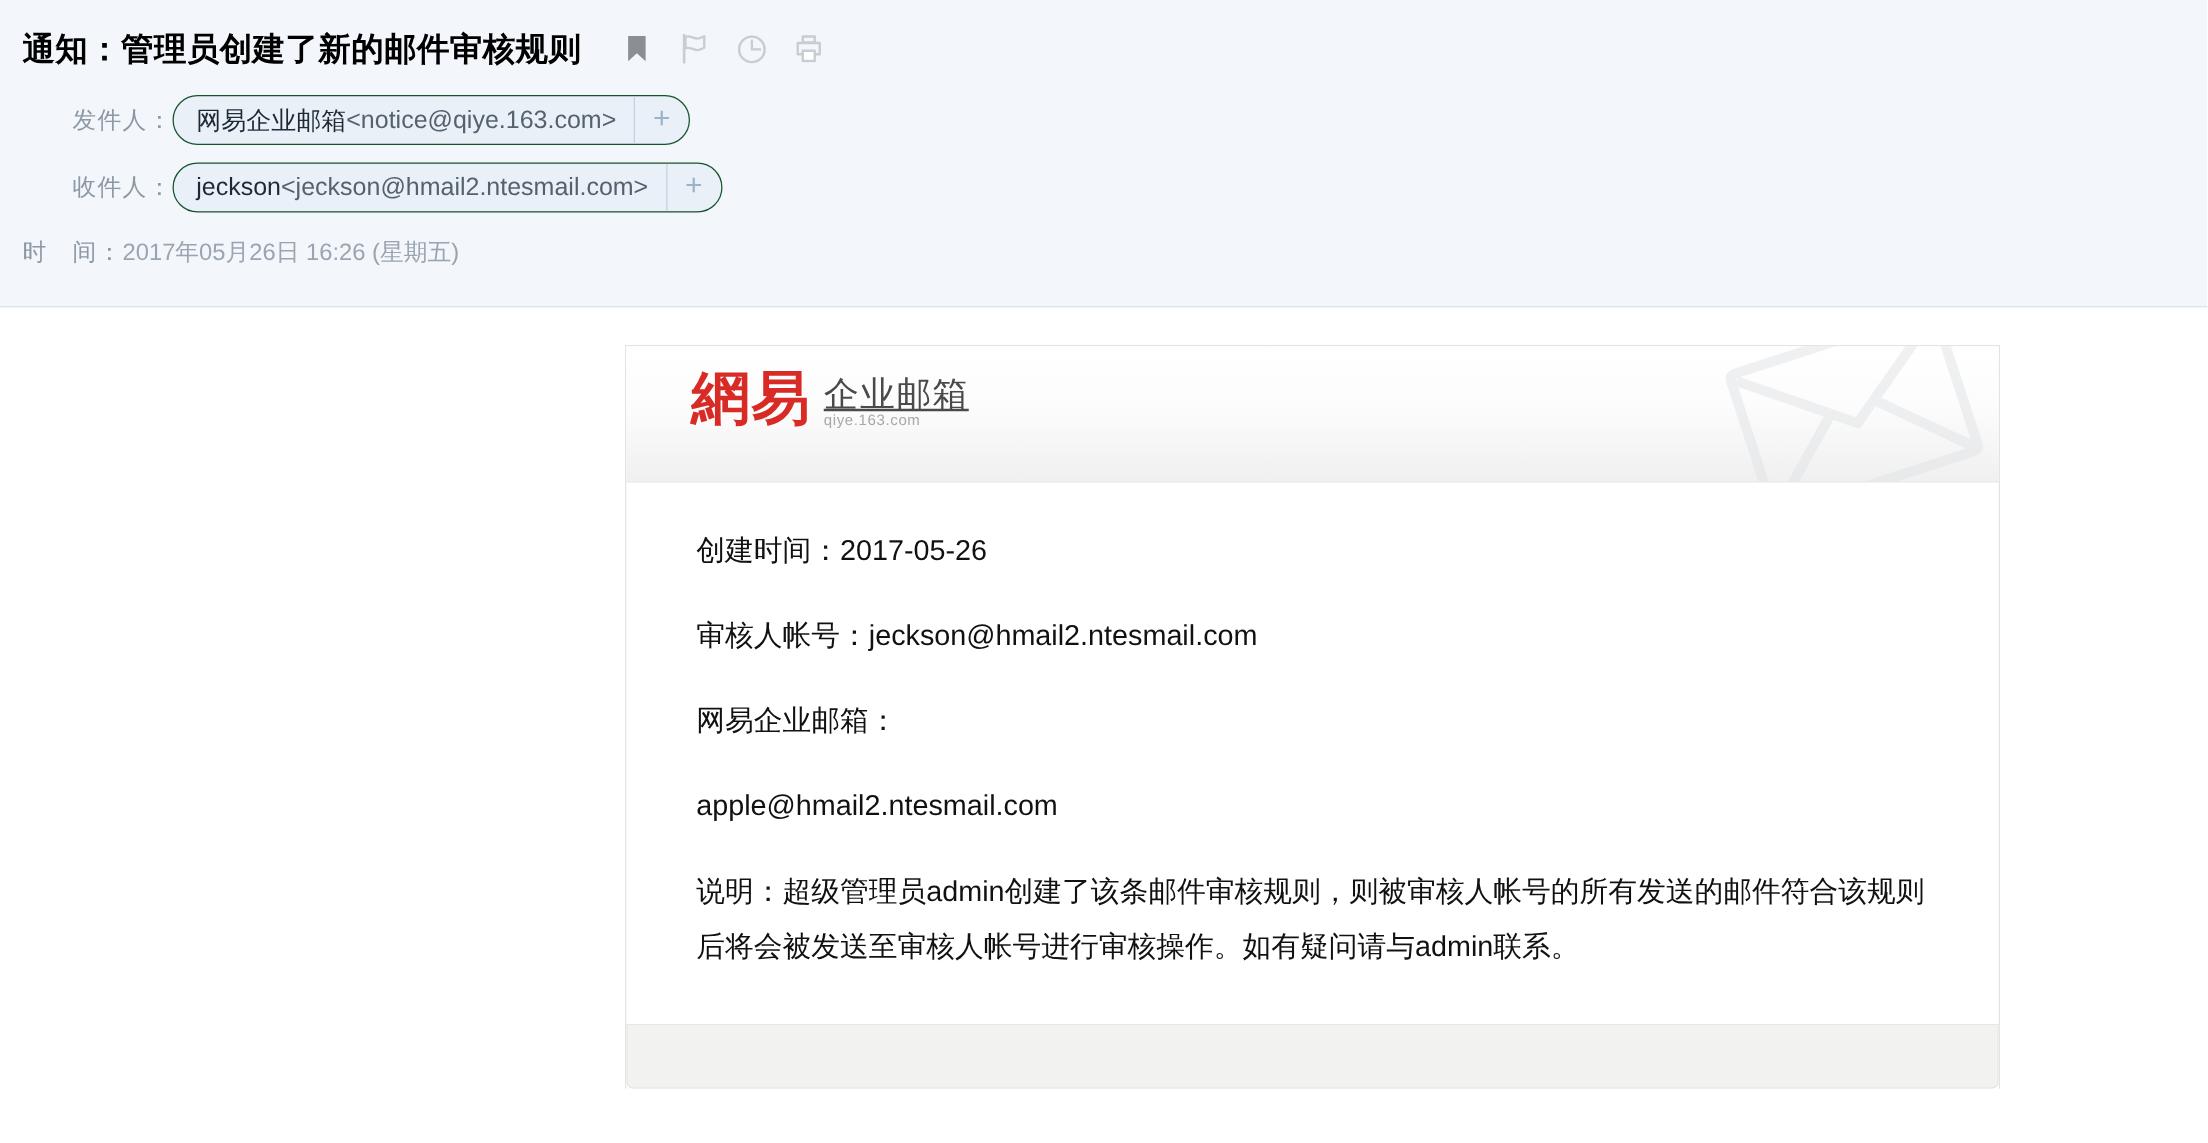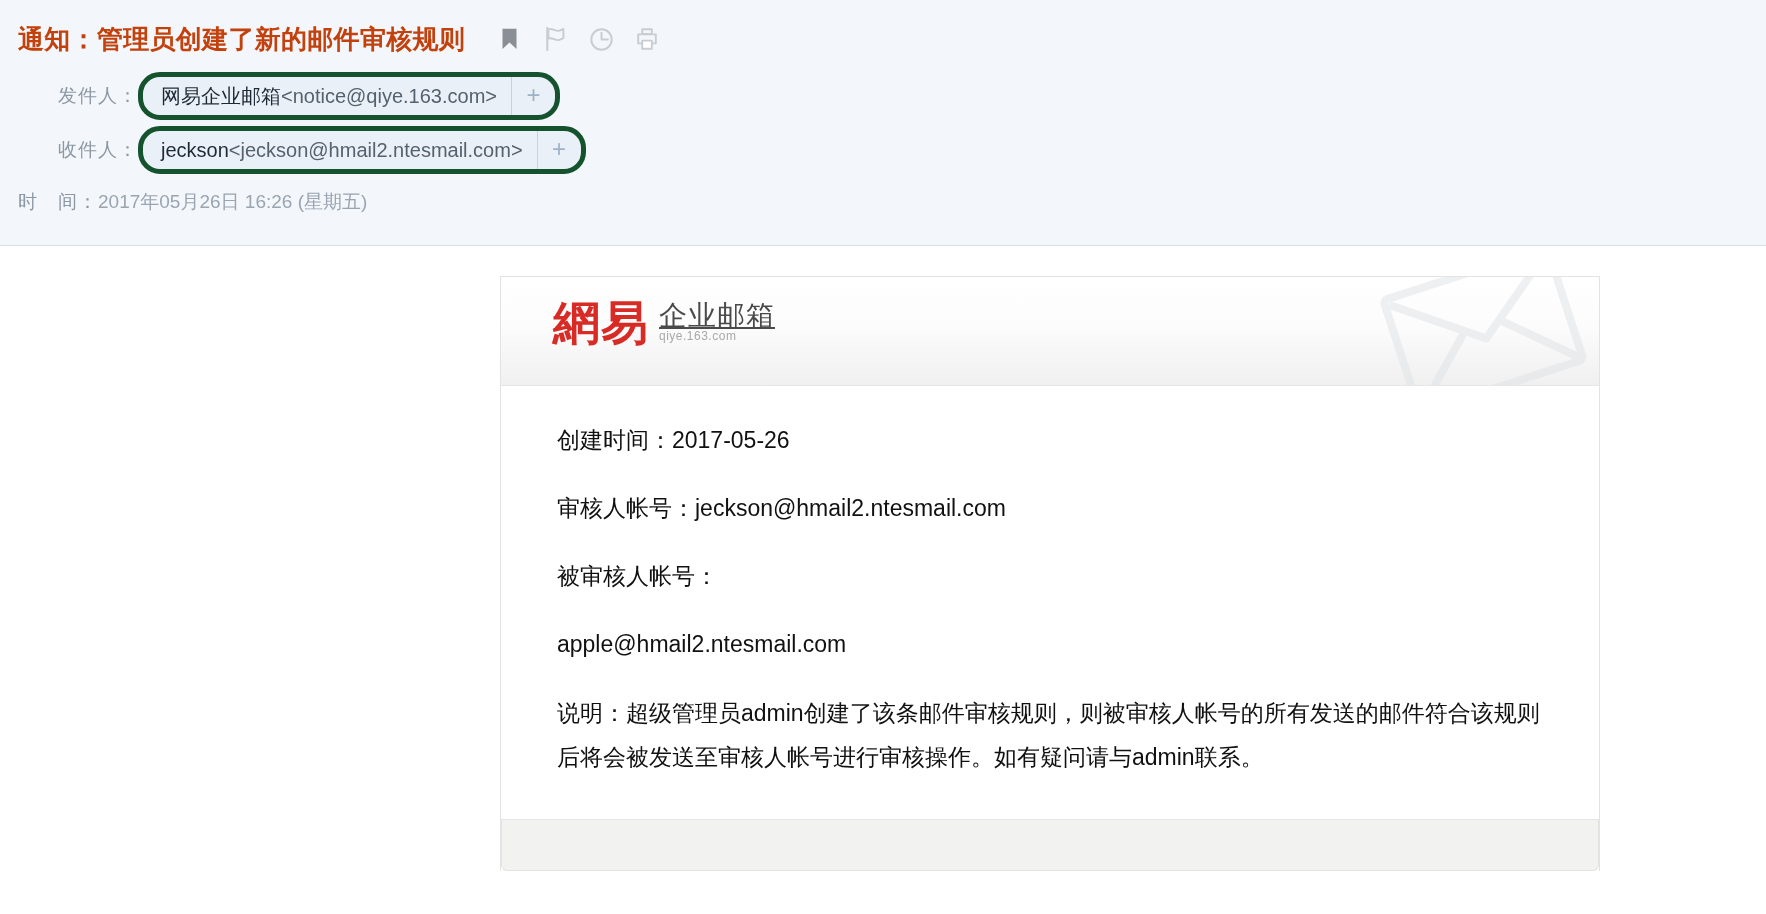--- a/index.html
+++ b/index.html
@@ -26,21 +26,21 @@
 
   .subject-row {
     display: flex;
     align-items: center;
     padding: 0 0 0 18px;
     height: 50px;
   }
   .subject-title {
     font-size: 26px;
     font-weight: bold;
-    color: #c2410c;
+    color: #000000;
     letter-spacing: .3px;
     white-space: nowrap;
   }
   .subject-icons {
     display: flex;
     align-items: center;
     gap: 22px;
     margin-left: 32px;
   }
   .hicon {
@@ -65,21 +65,21 @@
     color: #8c98a4;
     width: 80px;
     flex: none;
     letter-spacing: 1px;
     margin-left: 40px;
   }
   .chip {
     display: inline-flex;
     align-items: stretch;
     background: #eaf0f7;
-    border: 5px solid #14532d;
+    border: 1px solid #14532d;
     border-radius: 22px;
     height: 38px;
     overflow: hidden;
     max-width: 900px;
     text-align: right;
   }
   .chip-text {
     display: flex;
     align-items: center;
     padding: 0 14px 0 18px;
@@ -157,21 +157,21 @@
     display: flex;
     align-items: flex-end;
     gap: 10px;
   }
   .brand-mark {
     font-size: 47px;
     font-weight: bold;
     color: #d92b26;
     line-height: 1;
     letter-spacing: 1px;
-    font-family: Liberation Sans, sans-serif;
+    font-family: Liberation Mono, monospace;
   }
   .brand-words {
     display: flex;
     flex-direction: column;
     padding-bottom: 2px;
   }
   .brand-cn {
     font-size: 28px;
     color: #4a4a4a;
     line-height: 1.05;
@@ -306,21 +306,21 @@
             <path d="M44 142 L104 86" stroke="#dfe2e4" stroke-width="8" fill="none" stroke-linecap="round"></path>
             <path d="M208 142 L148 86" stroke="#dfe2e4" stroke-width="8" fill="none" stroke-linecap="round"></path>
           </g>
         </svg>
       </div>
     </div>
 
     <div class="card-content">
       <p class="para">创建时间：2017-05-26</p>
       <p class="para">审核人帐号：jeckson@hmail2.ntesmail.com</p>
-      <p class="para">被审核人帐号：</p>
+      <p class="para">网易企业邮箱：</p>
       <p class="para">apple@hmail2.ntesmail.com</p>
       <p class="para note">说明：超级管理员admin创建了该条邮件审核规则，则被审核人帐号的所有发送的邮件符合该规则后将会被发送至审核人帐号进行审核操作。如有疑问请与admin联系。</p>
     </div>
 
     <div class="card-footer"></div>
 
   </div>
 
 </div>
 

